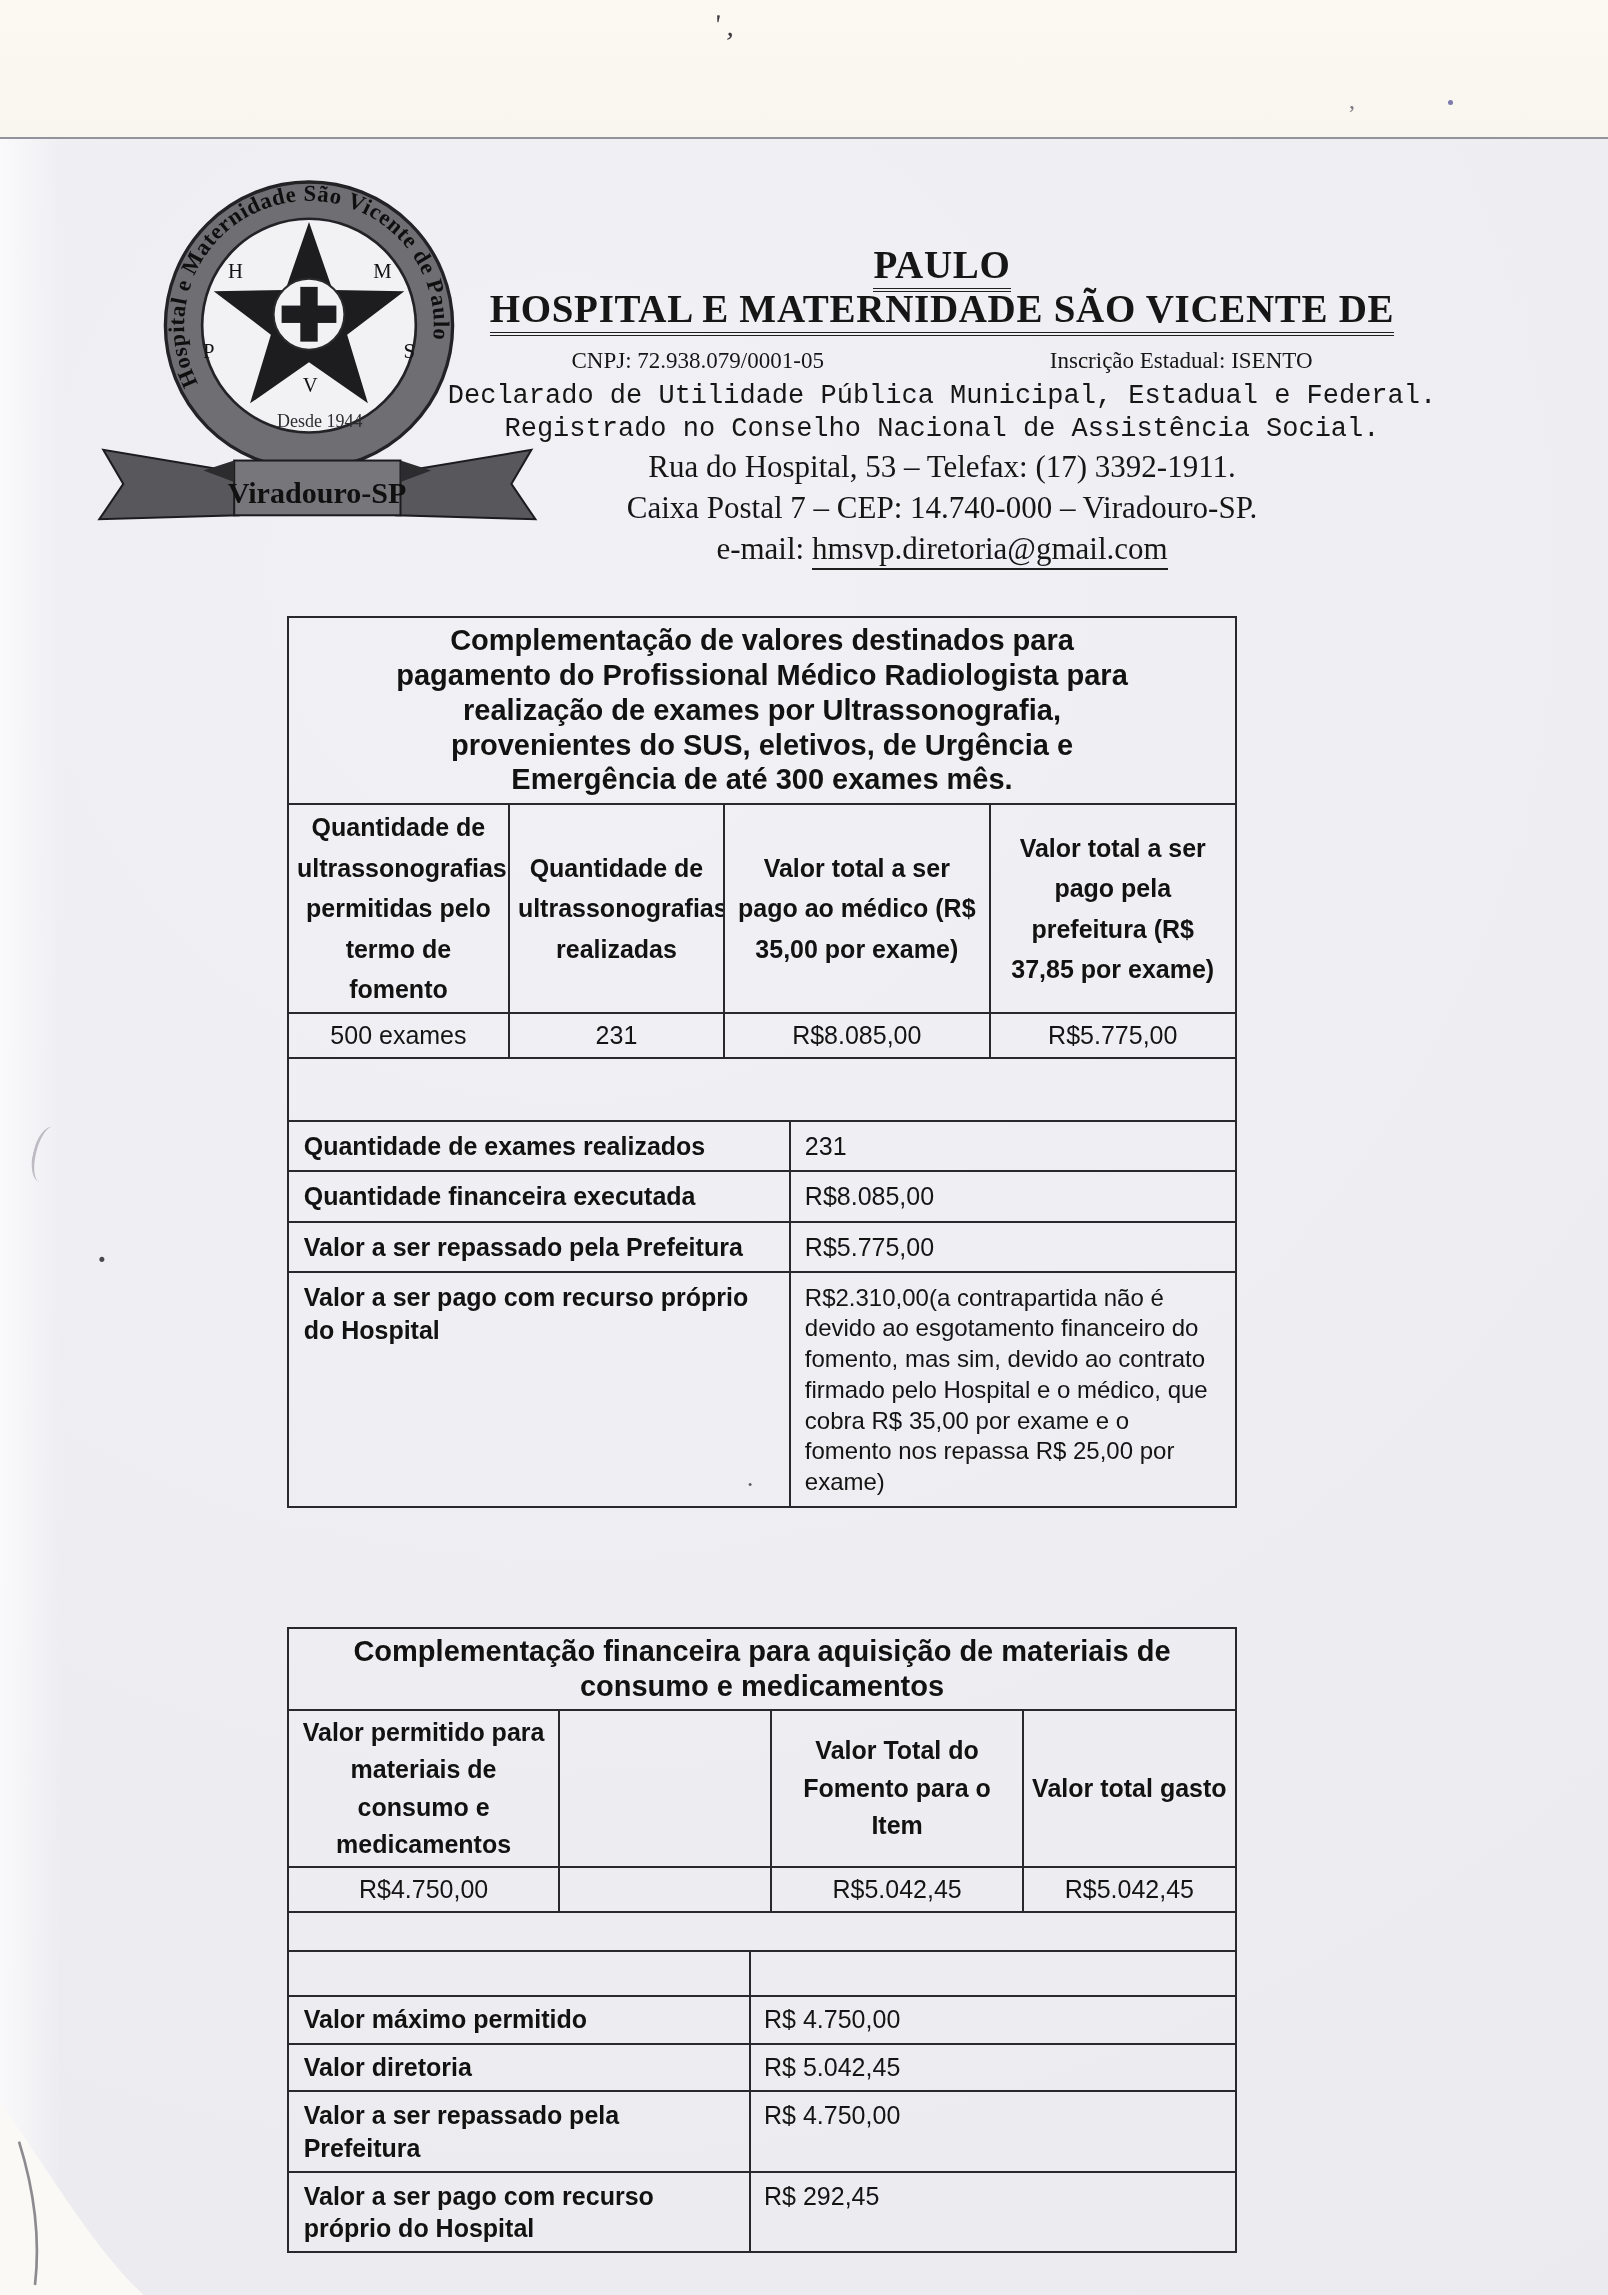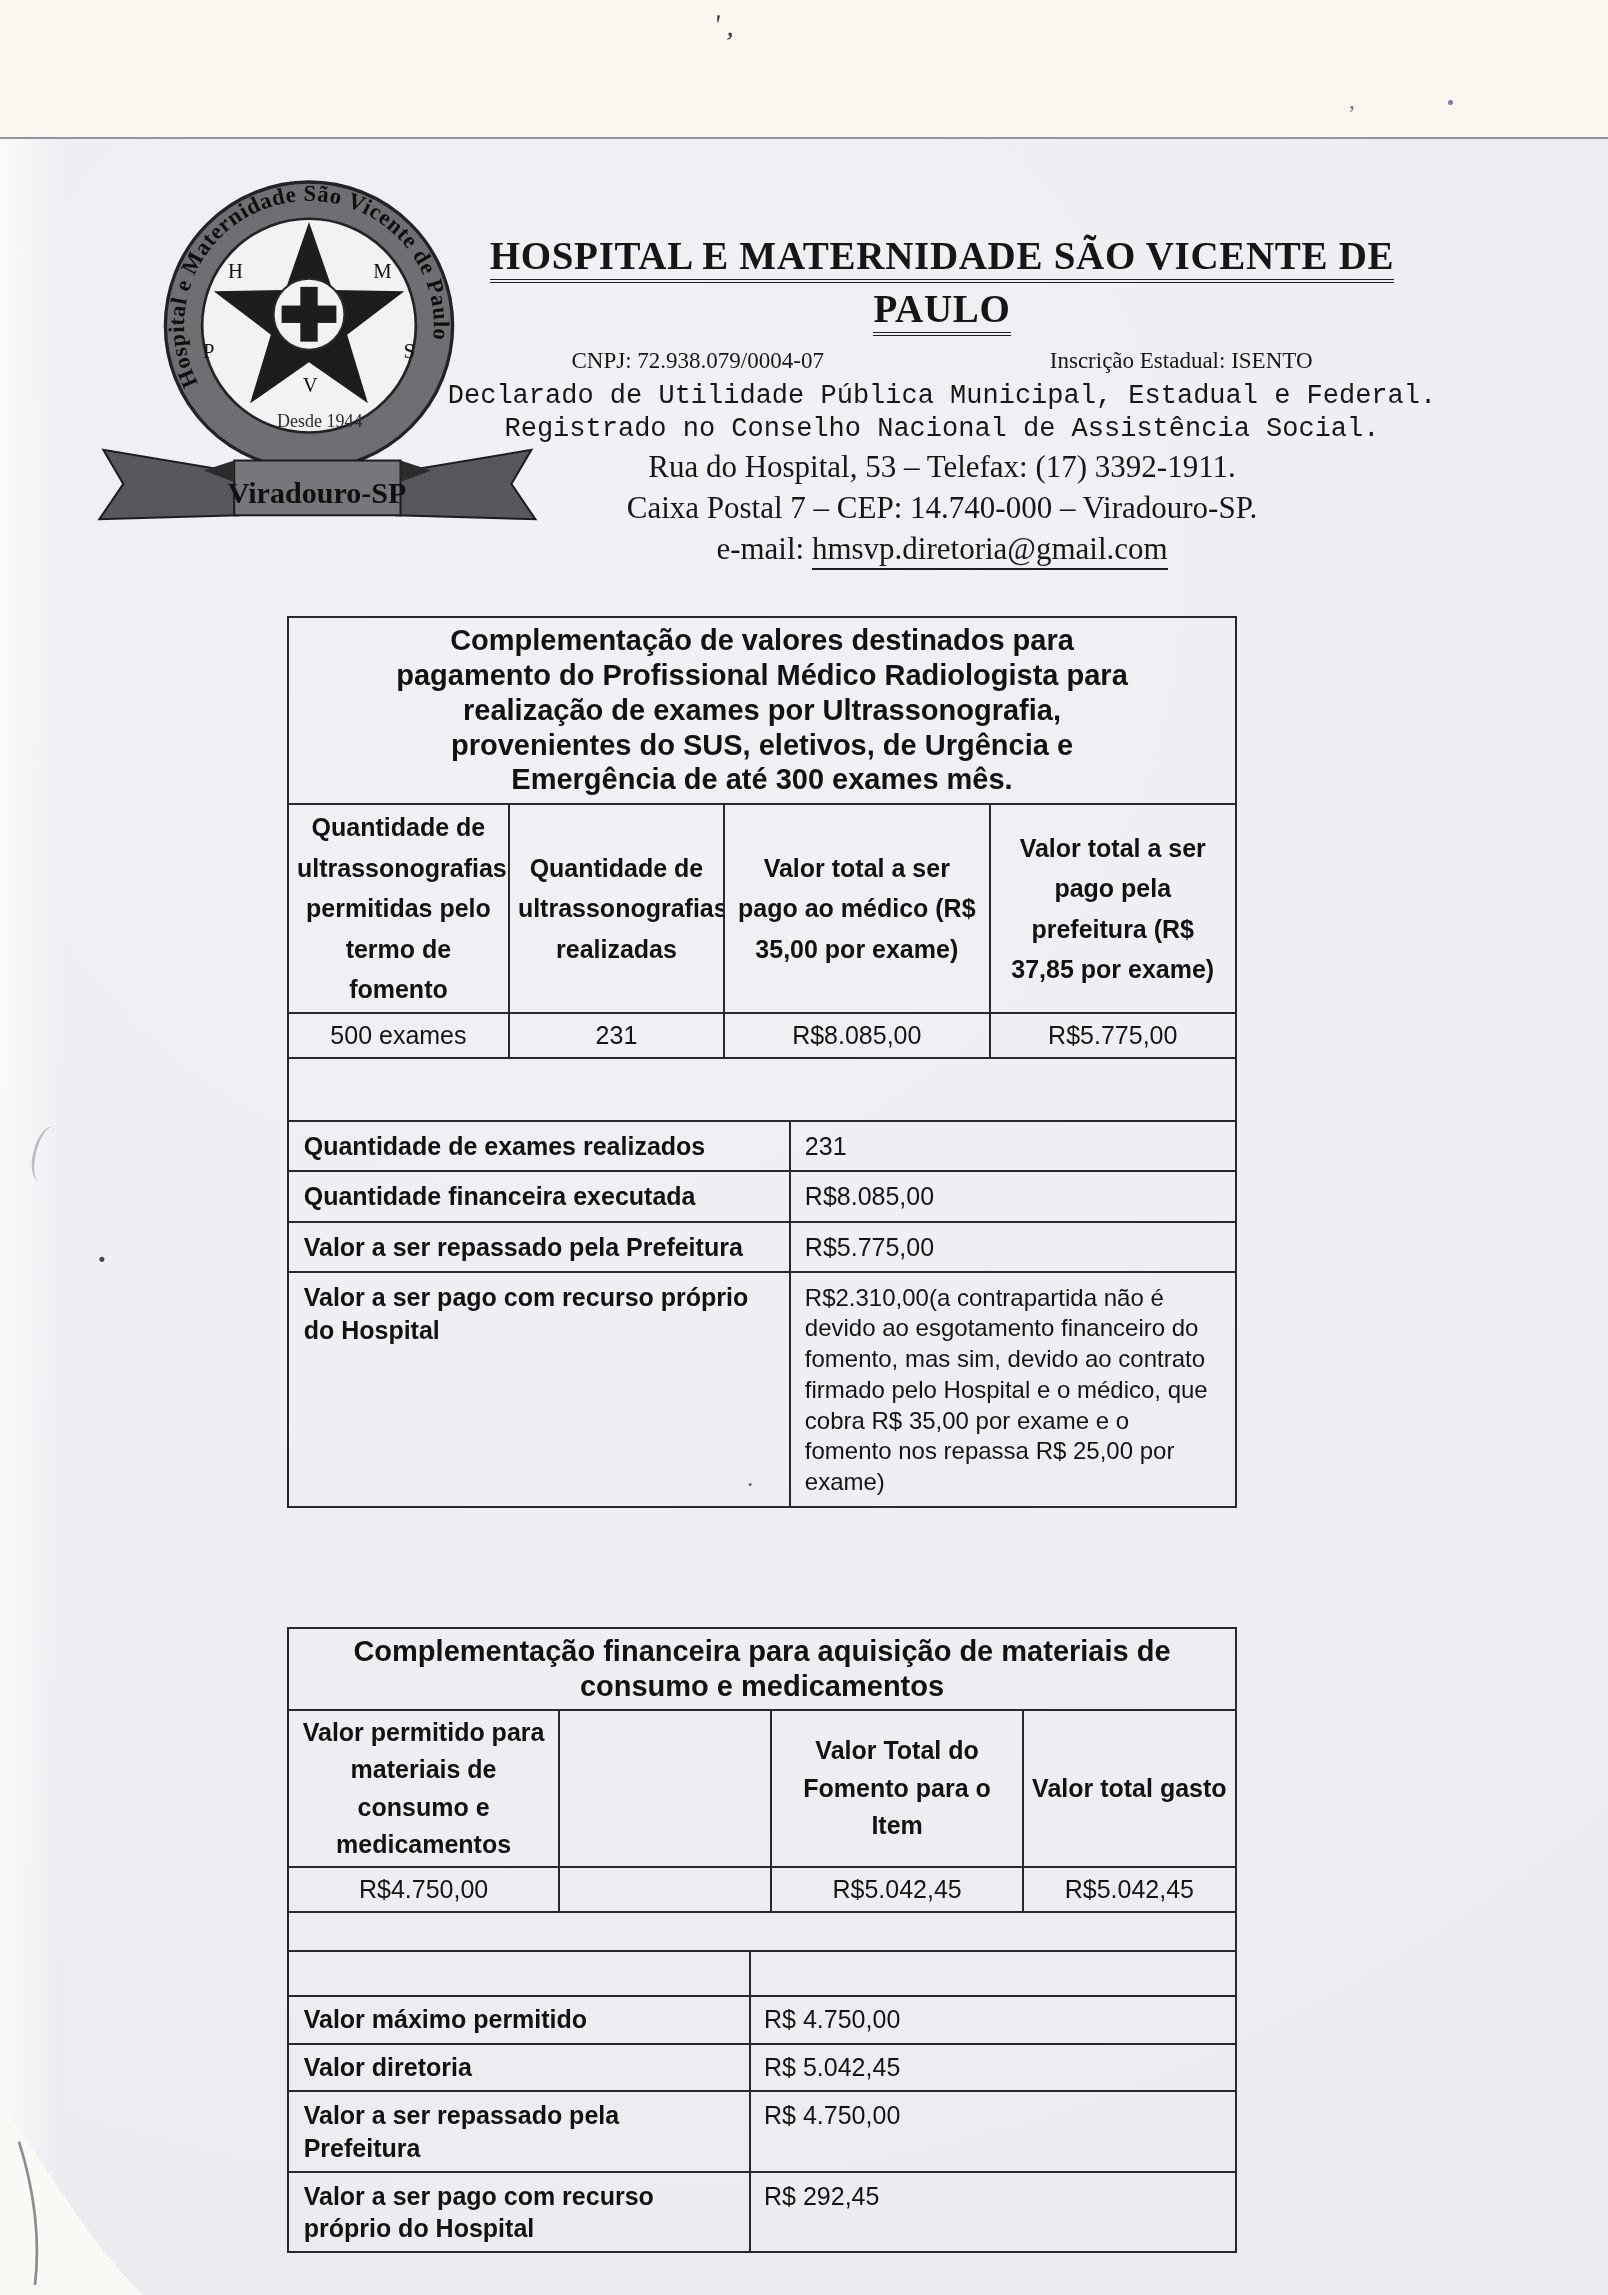--- a/index.html
+++ b/index.html
@@ -108,24 +108,24 @@
         <polygon points="480,450 683,416 653,467 689,520 480,514" fill="#58575b" stroke="#1c1b1e" stroke-width="3"></polygon>
         <rect x="238" y="432" width="249" height="82" fill="#77767b" stroke="#1c1b1e" stroke-width="3"></rect>
         <polygon points="238,432 192,447 238,464" fill="#2c2b2e"></polygon>
         <polygon points="487,432 533,447 487,464" fill="#2c2b2e"></polygon>
         <text x="362" y="495" font-family="Liberation Serif, DejaVu Serif, serif" font-size="45" font-weight="bold" fill="#101011" text-anchor="middle">Viradouro-SP</text>
       </g>
     </svg>
   </div>
 
   <div class="head-text">
+    <div class="title-line" style="margin-top:9.4px;"><span class="u">PAULO</span></div>
     <div class="title-line"><span class="u">HOSPITAL E MATERNIDADE SÃO VICENTE DE</span></div>
-    <div class="title-line" style="margin-top:9.4px;"><span class="u">PAULO</span></div>
     <div class="cnpj-row">
-      <span>CNPJ: 72.938.079/0004-07</span>
+      <span>CNPJ: 72.938.079/0001-05</span>
       <span>Inscrição Estadual: ISENTO</span>
     </div>
     <div class="info40">Declarado de Utilidade Pública Municipal, Estadual e Federal.</div>
     <div class="info40">Registrado no Conselho Nacional de Assistência Social.</div>
     <div class="info46">Rua do Hospital, 53 – Telefax: (17) 3392-1911.</div>
     <div class="info46">Caixa Postal 7 – CEP: 14.740-000 – Viradouro-SP.</div>
     <div class="info46">
       <span>e-mail: </span><span class="email-u">hmsvp.diretoria@gmail.com</span>
     </div>
   </div>

